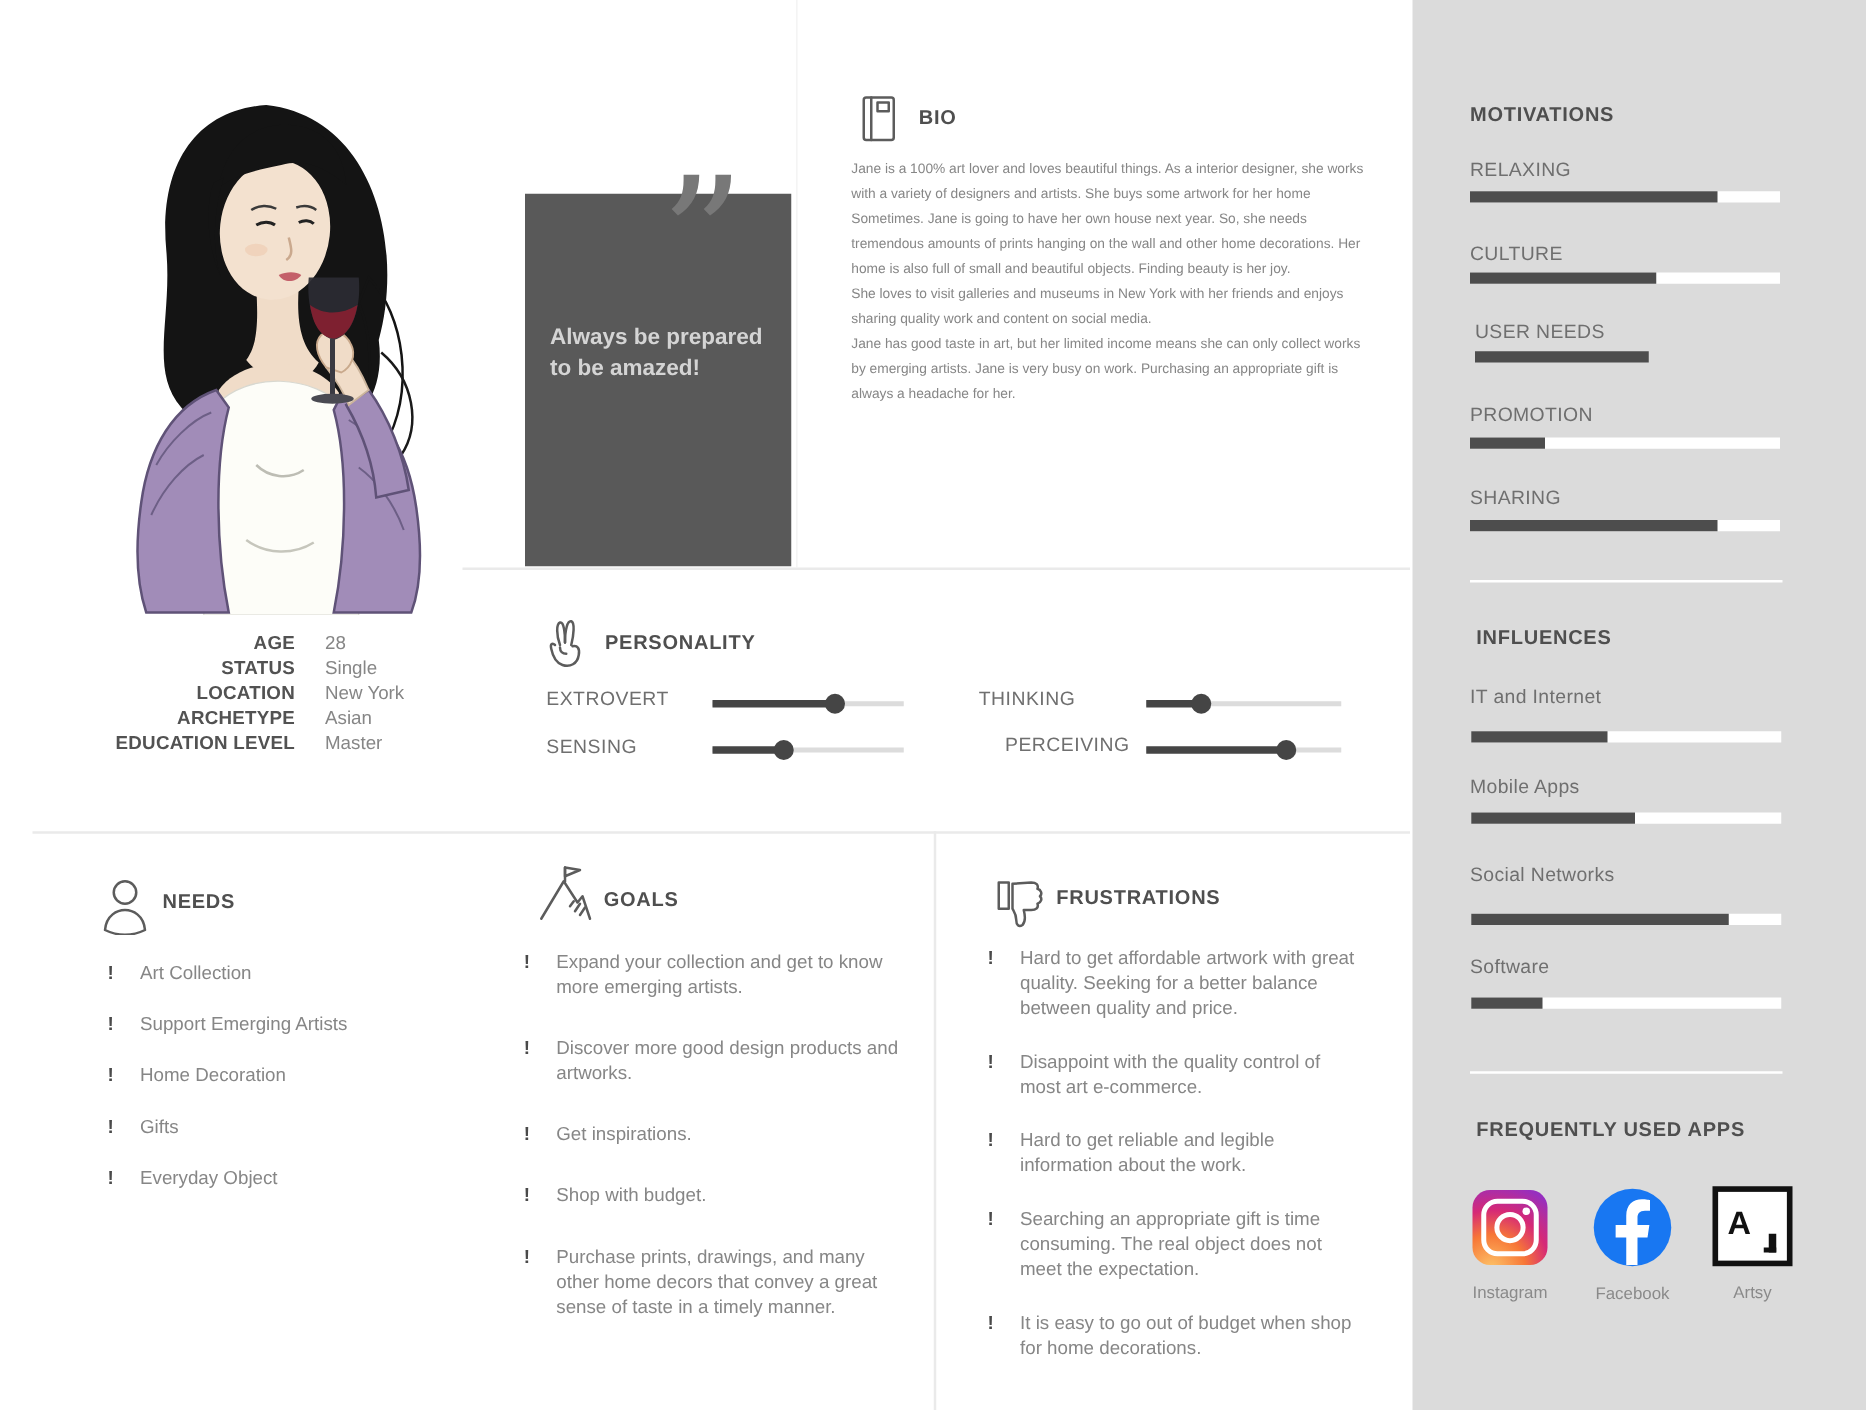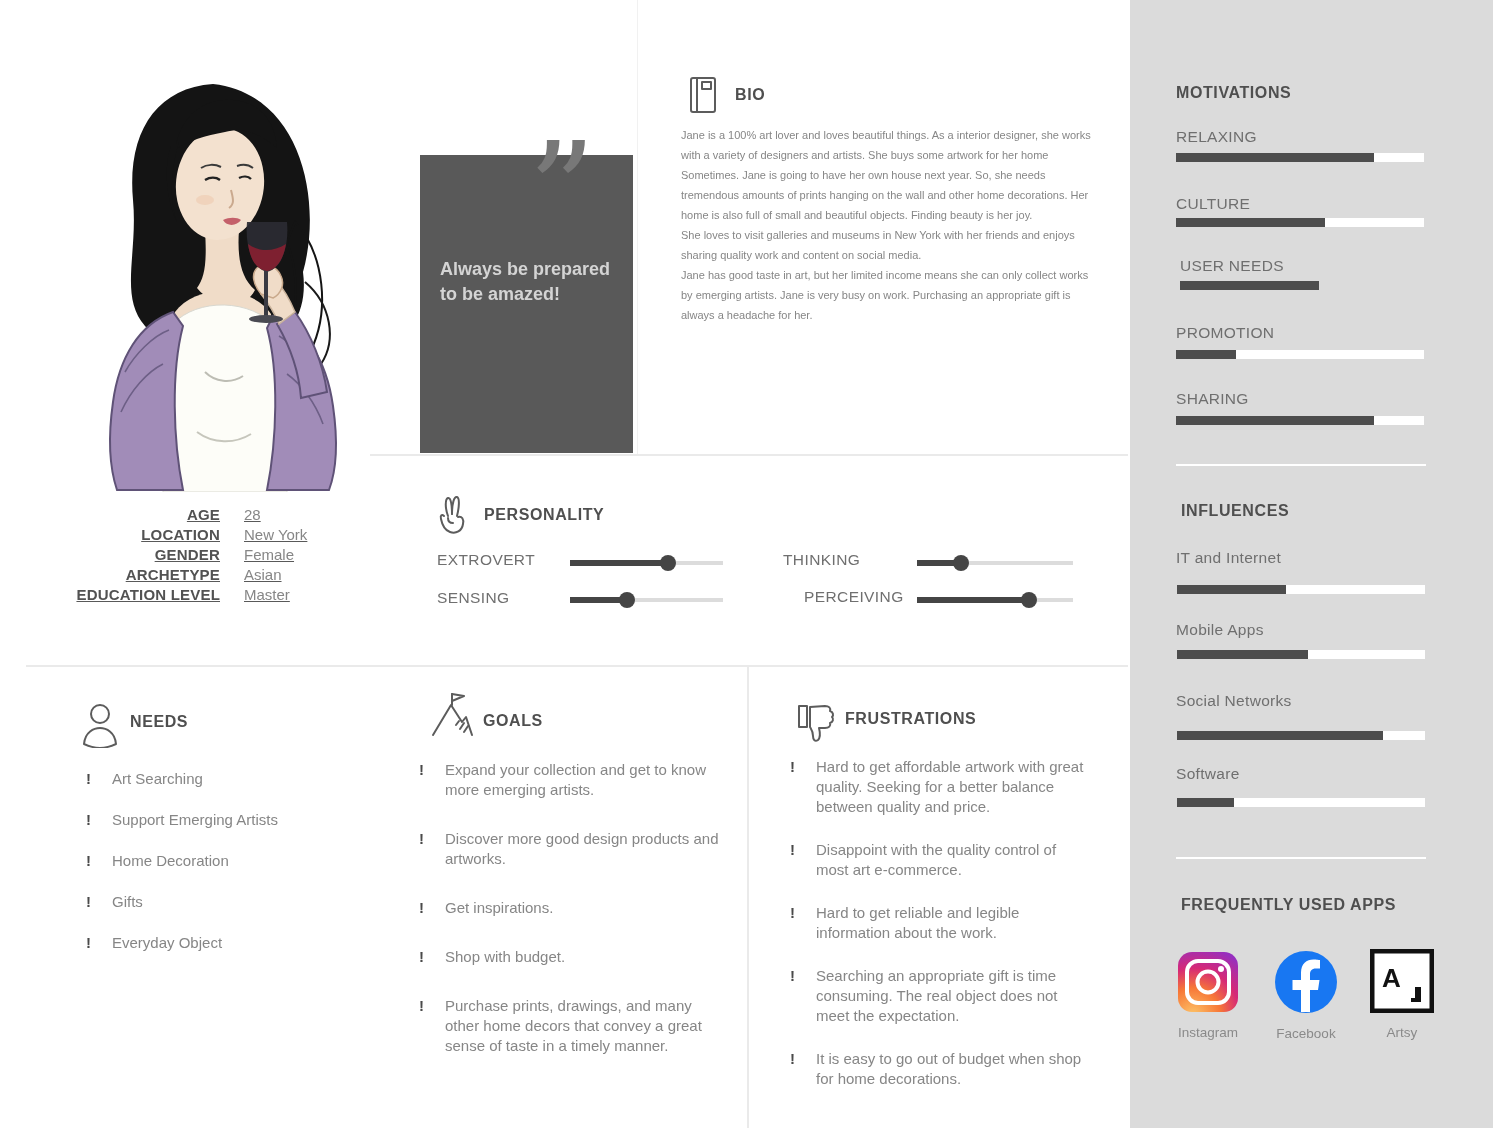--- a/index.html
+++ b/index.html
@@ -22,21 +22,21 @@
   .sb-div{background:#ffffff;height:2px;}
 
   
   .sec-head{font-size:16px;font-weight:bold;color:#4f4f4f;letter-spacing:0.6px;}
   .icon{stroke:#5c5c5c;fill:none;stroke-width:2;stroke-linecap:round;stroke-linejoin:round;}
 
   
   .bio-text{left:681px;top:125px;width:414px;font-size:11px;line-height:20px;color:#868686;}
 
   
-  .demo{left:0px;top:505px;width:380px;text-decoration:underline;}
+  .demo{left:16px;top:505px;width:380px;}
   .demo-row{display:flex;line-height:20px;font-size:15px;}
   .demo-label{width:220px;text-align:right;font-weight:bold;color:#525252;letter-spacing:0.2px;}
   .demo-value{margin-left:24px;color:#868686;}
 
   
   .p-label{font-size:15.5px;color:#6f6f6f;letter-spacing:0.4px;}
   .slider{position:absolute;height:16px;}
   .slider-track{position:absolute;top:6px;left:0;right:0;height:4px;background:#dcdcdc;}
   .slider-fill{position:absolute;top:5px;left:0;height:6px;background:#454545;}
   .slider-knob{position:absolute;top:0;width:16px;height:16px;border-radius:50%;background:#454545;
@@ -135,26 +135,26 @@
     <div>She loves to visit galleries and museums in New York with her friends and enjoys sharing quality work and content on social media.</div>
     <div>Jane has good taste in art, but her limited income means she can only collect works by emerging artists. Jane is very busy on work. Purchasing an appropriate gift is always a headache for her.</div>
   </div>
 
   <div class="abs demo">
     <div class="demo-row">
         <span class="demo-label">AGE</span>
         <span class="demo-value">28</span>
       </div>
     <div class="demo-row">
+        <span class="demo-label">STATUS</span>
+        <span class="demo-value">Single</span>
+      </div>
+    <div class="demo-row">
         <span class="demo-label">LOCATION</span>
         <span class="demo-value">New York</span>
-      </div>
-    <div class="demo-row">
-        <span class="demo-label">GENDER</span>
-        <span class="demo-value">Female</span>
       </div>
     <div class="demo-row">
         <span class="demo-label">ARCHETYPE</span>
         <span class="demo-value">Asian</span>
       </div>
     <div class="demo-row">
         <span class="demo-label">EDUCATION LEVEL</span>
         <span class="demo-value">Master</span>
       </div>
   </div>
@@ -196,21 +196,21 @@
   </div>
 
   <svg class="abs icon" style="left:80px;top:702px" width="40" height="46" viewBox="0 0 40 46">
     <circle cx="20" cy="12" r="9"></circle>
     <path d="M4,42 C5,30 14,26 20,26 C26,26 35,30 36,42 C26,47 14,47 4,42 Z"></path>
   </svg>
   <div class="abs sec-head" style="left:130px;top:713px">NEEDS</div>
   <div class="abs ilist needs-list" style="left:86px;top:769px;width:300px">
     <div class="ilist-row">
         <span class="ilist-bullet">!</span>
-        <span>Art Searching</span>
+        <span>Art Collection</span>
       </div>
     <div class="ilist-row">
         <span class="ilist-bullet">!</span>
         <span>Support Emerging Artists</span>
       </div>
     <div class="ilist-row">
         <span class="ilist-bullet">!</span>
         <span>Home Decoration</span>
       </div>
     <div class="ilist-row">

